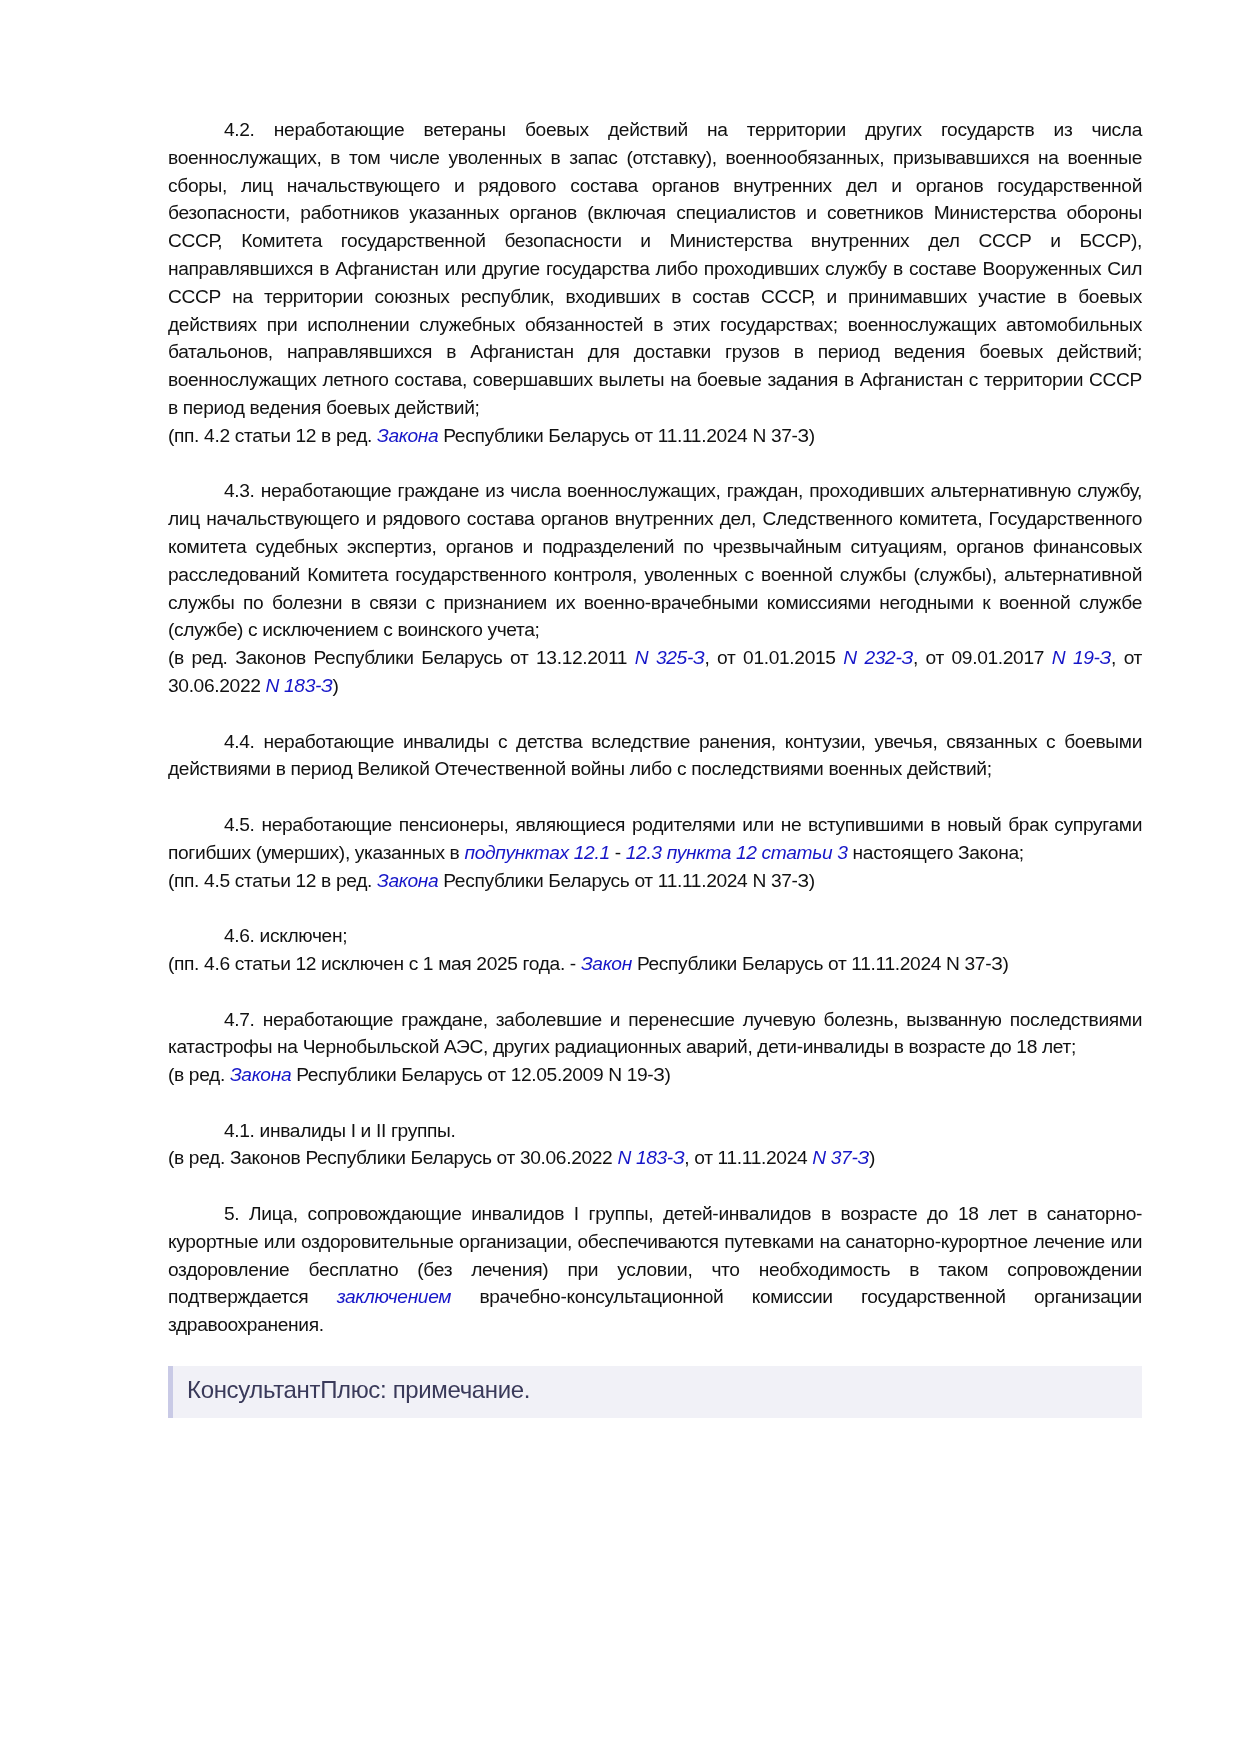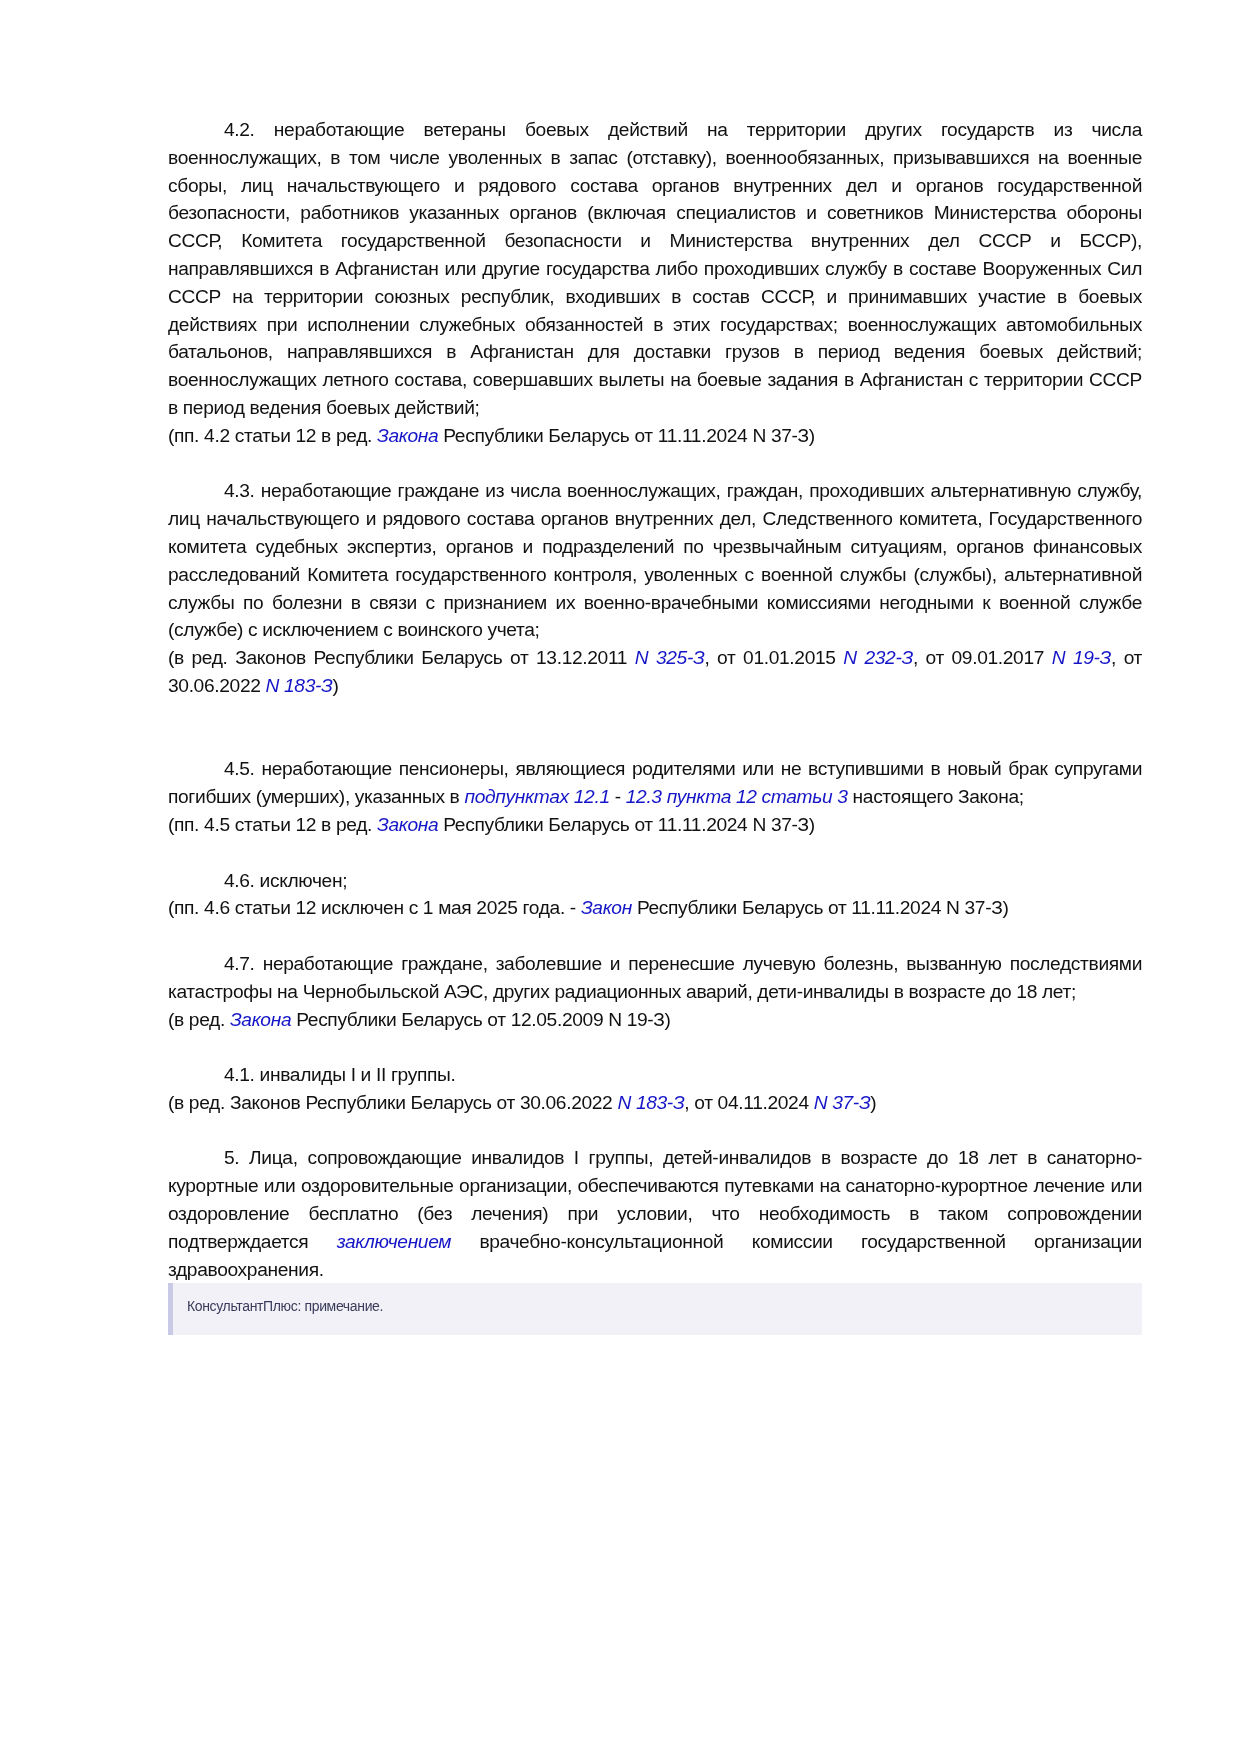--- a/index.html
+++ b/index.html
@@ -32,64 +32,66 @@
     }
     .p.indent { text-indent: 56px; }
     .gap { height: 27.8px; }
     .link {
       color: #1515c8;
       text-decoration: none;
       cursor: pointer;
       font-style: italic;
     }
     .note {
+      margin-top: 27px;
       background: #f1f1f7;
       border-left: 5px solid #c9cae6;
       padding: 10px 2px 14px 14px;
       color: #3a3a5a;
-      font-size: 14px;
+      font-size: 24px;
       line-height: 27.8px;
     }
     .note .p { text-align: left; }
   </style>
 </head>
 <body>
 
 <div class="page">
 
   <p class="p indent">4.2. неработающие ветераны боевых действий на территории других государств из числа военнослужащих, в том числе уволенных в запас (отставку), военнообязанных, призывавшихся на военные сборы, лиц начальствующего и рядового состава органов внутренних дел и органов государственной безопасности, работников указанных органов (включая специалистов и советников Министерства обороны СССР, Комитета государственной безопасности и Министерства внутренних дел СССР и БССР), направлявшихся в Афганистан или другие государства либо проходивших службу в составе Вооруженных Сил СССР на территории союзных республик, входивших в состав СССР, и принимавших участие в боевых действиях при исполнении служебных обязанностей в этих государствах; военнослужащих автомобильных батальонов, направлявшихся в Афганистан для доставки грузов в период ведения боевых действий; военнослужащих летного состава, совершавших вылеты на боевые задания в Афганистан с территории СССР в период ведения боевых действий;</p>
   <p class="p"><span>(пп. 4.2 статьи 12 в ред. </span><a class="link">Закона</a><span> Республики Беларусь от 11.11.2024 N 37-З)</span></p>
 
   <div class="gap"></div>
 
   <p class="p indent">4.3. неработающие граждане из числа военнослужащих, граждан, проходивших альтернативную службу, лиц начальствующего и рядового состава органов внутренних дел, Следственного комитета, Государственного комитета судебных экспертиз, органов и подразделений по чрезвычайным ситуациям, органов финансовых расследований Комитета государственного контроля, уволенных с военной службы (службы), альтернативной службы по болезни в связи с признанием их военно-врачебными комиссиями негодными к военной службе (службе) с исключением с воинского учета;</p>
   <p class="p"><span>(в ред. Законов Республики Беларусь от 13.12.2011 </span><a class="link">N 325-З</a><span>, от 01.01.2015 </span><a class="link">N 232-З</a><span>, от 09.01.2017 </span><a class="link">N 19-З</a><span>, от 30.06.2022 </span><a class="link">N 183-З</a><span>)</span></p>
 
   <div class="gap"></div>
 
+  <p class="p indent">4.4. неработающие инвалиды с детства вследствие ранения, контузии, увечья, связанных с боевыми действиями в период Великой Отечественной войны либо с последствиями военных действий;</p>
 
   <div class="gap"></div>
 
   <p class="p indent"><span>4.5. неработающие пенсионеры, являющиеся родителями или не вступившими в новый брак супругами погибших (умерших), указанных в </span><a class="link">подпунктах 12.1</a><span> - </span><a class="link">12.3 пункта 12 статьи 3</a><span> настоящего Закона;</span></p>
   <p class="p"><span>(пп. 4.5 статьи 12 в ред. </span><a class="link">Закона</a><span> Республики Беларусь от 11.11.2024 N 37-З)</span></p>
 
   <div class="gap"></div>
 
   <p class="p indent">4.6. исключен;</p>
   <p class="p"><span>(пп. 4.6 статьи 12 исключен с 1 мая 2025 года. - </span><a class="link">Закон</a><span> Республики Беларусь от 11.11.2024 N 37-З)</span></p>
 
   <div class="gap"></div>
 
   <p class="p indent">4.7. неработающие граждане, заболевшие и перенесшие лучевую болезнь, вызванную последствиями катастрофы на Чернобыльской АЭС, других радиационных аварий, дети-инвалиды в возрасте до 18 лет;</p>
   <p class="p"><span>(в ред. </span><a class="link">Закона</a><span> Республики Беларусь от 12.05.2009 N 19-З)</span></p>
 
   <div class="gap"></div>
 
   <p class="p indent">4.1. инвалиды I и II группы.</p>
-  <p class="p"><span>(в ред. Законов Республики Беларусь от 30.06.2022 </span><a class="link">N 183-З</a><span>, от 04.11.2024 </span><a class="link">N 37-З</a><span>)</span></p>
+  <p class="p"><span>(в ред. Законов Республики Беларусь от 30.06.2022 </span><a class="link">N 183-З</a><span>, от 11.11.2024 </span><a class="link">N 37-З</a><span>)</span></p>
 
   <div class="gap"></div>
 
   <p class="p indent"><span>5. Лица, сопровождающие инвалидов I группы, детей-инвалидов в возрасте до 18 лет в санаторно-курортные или оздоровительные организации, обеспечиваются путевками на санаторно-курортное лечение или оздоровление бесплатно (без лечения) при условии, что необходимость в таком сопровождении подтверждается </span><a class="link">заключением</a><span> врачебно-консультационной комиссии государственной организации здравоохранения.</span></p>
 
   <div class="note">
     <p class="p">КонсультантПлюс: примечание.</p>
   </div>
 
 </div>

